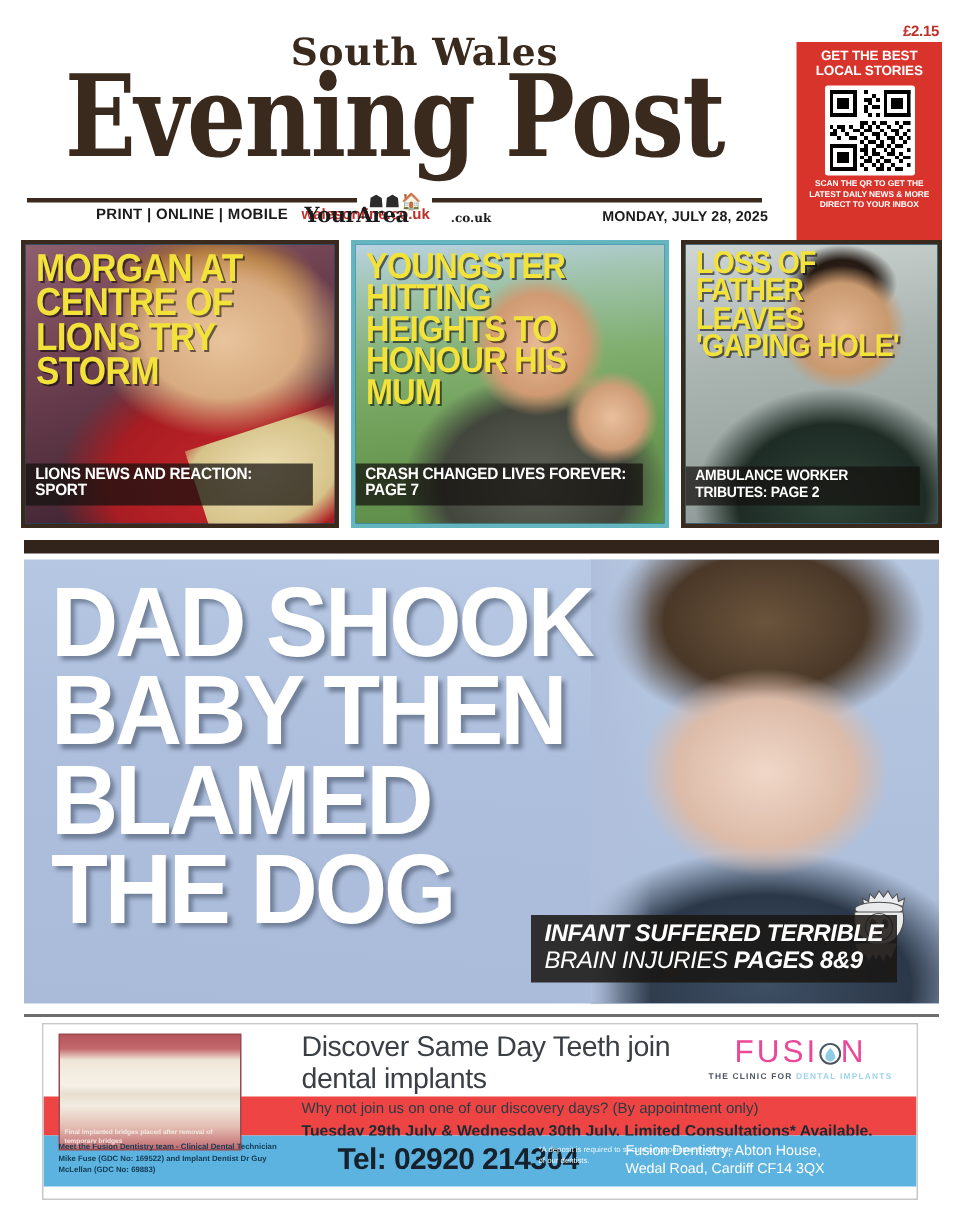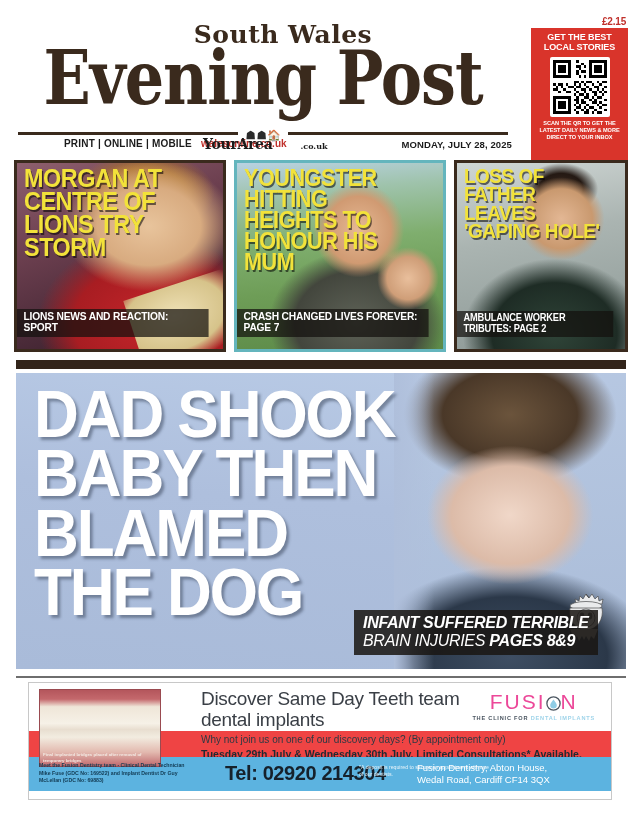--- a/index.html
+++ b/index.html
@@ -713,21 +713,21 @@
   <div class="ad-rule"></div>
 
   <div class="ad">
 
     <div class="ad-teeth">
       <div class="ad-teeth-caption">Final implanted bridges placed after removal of temporary bridges</div>
     </div>
 
     <div class="ad-top">
       <div class="ad-headline">
-        <div>Discover Same Day Teeth team</div>
+        <div>Discover Same Day Teeth join</div>
         <div>dental implants</div>
       </div>
       <div class="ad-logo">
         <div class="ad-logo-word"><span>FUSI</span><span class="o-ring">
             <svg viewBox="0 0 15 15" width="15" height="15" aria-hidden="true">
               <circle cx="7.5" cy="7.5" r="6.6" fill="none" stroke="#4a5560" stroke-width="1.3"></circle>
               <path d="M7.5 3.6 C5.2 6.4 4.2 8 4.2 9.3 a3.3 3.3 0 0 0 6.6 0 C10.8 8 9.8 6.4 7.5 3.6 z" fill="#8fcde6"></path>
             </svg>
           </span><span>N</span></div>
         <div class="ad-logo-tag"><span>THE CLINIC FOR </span><span class="lt">DENTAL IMPLANTS</span></div>

